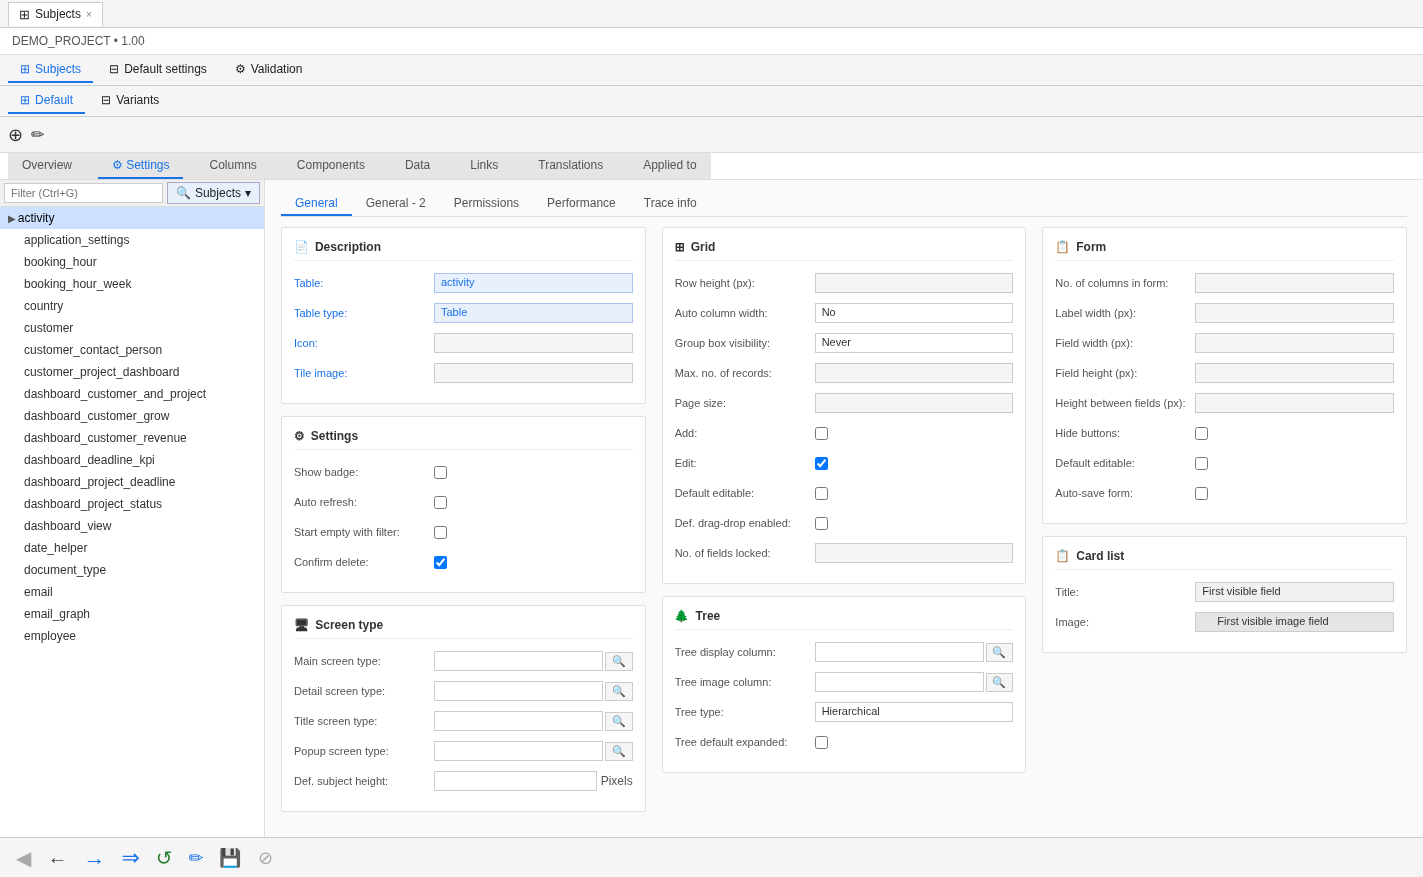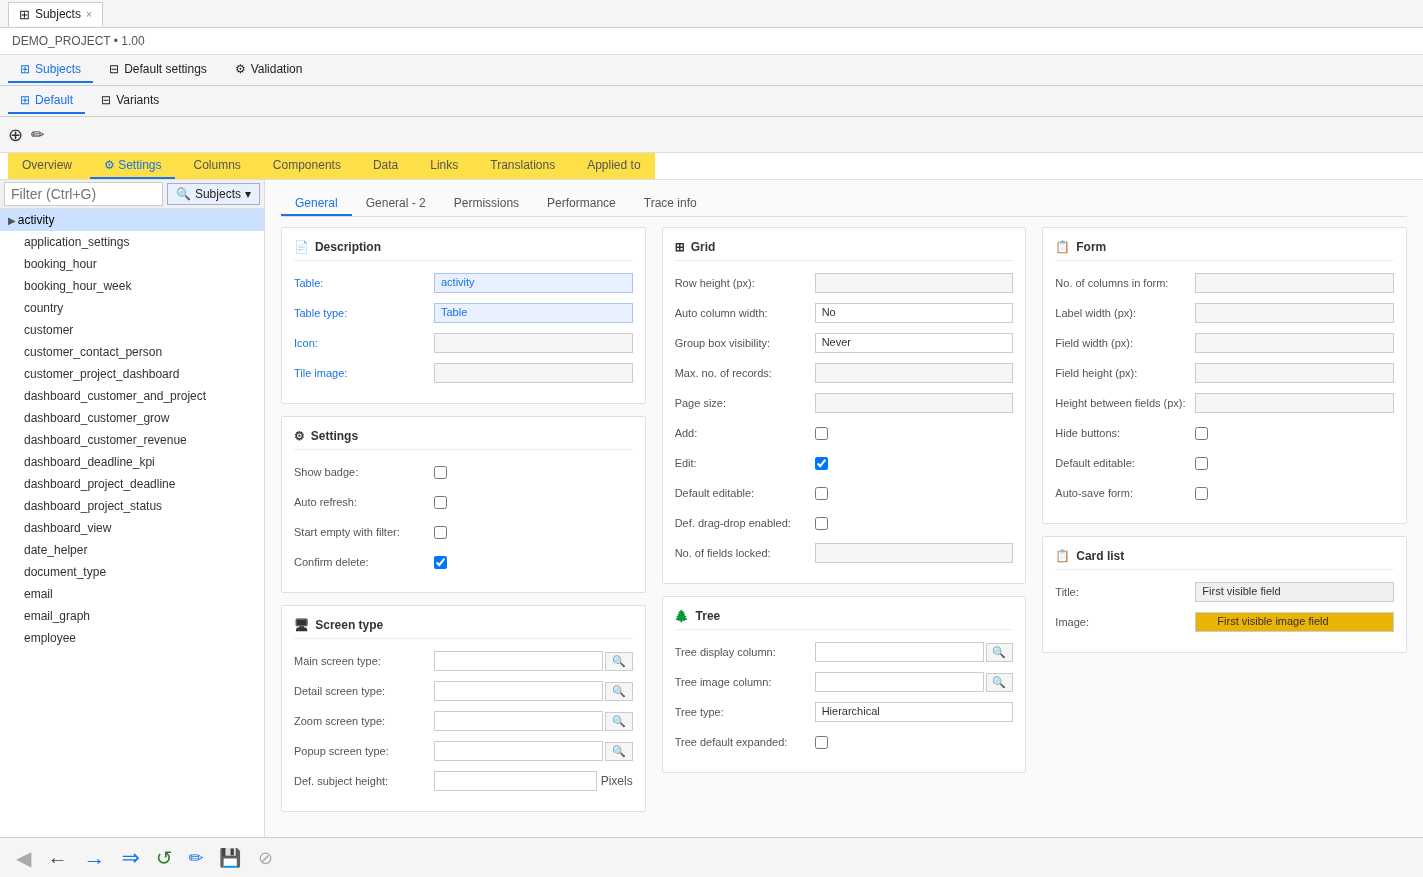--- a/index.html
+++ b/index.html
@@ -18,24 +18,24 @@
     .nav-tab { display: flex; align-items: center; gap: 5px; padding: 5px 12px; cursor: pointer; font-size: 12px; border-bottom: 2px solid transparent; }
     .nav-tab.active { border-bottom: 2px solid #1a73e8; color: #1a73e8; }
 
     
     .nav-tabs-2 { display: flex; align-items: center; background: #f5f5f5; border-bottom: 1px solid #ccc; padding: 2px 8px; gap: 4px; }
 
     
     .toolbar { display: flex; align-items: center; background: #f5f5f5; border-bottom: 1px solid #ddd; padding: 4px 8px; gap: 8px; height: 36px; }
 
     
-    .sub-nav { display: flex; align-items: center; background: #fde047; border-bottom: 1px solid #ddd; padding: 2px 8px; gap: 4px; }
+    .sub-nav { display: flex; align-items: center; background: #e5e5e5; border-bottom: 1px solid #ddd; padding: 2px 8px; gap: 12px; }
     .sub-nav-tab { padding: 5px 14px; cursor: pointer; border-bottom: 2px solid transparent; color: #555; }
     .sub-nav-tab.active { border-bottom: 2px solid #1a73e8; color: #1a73e8; }
-    .filter-input { border: 1px solid #ccc; padding: 3px 6px; width: 120px; font-size: 14px; background: #fff; }
+    .filter-input { border: 1px solid #ccc; padding: 3px 6px; width: 120px; font-size: 11px; background: #fff; }
     .filter-search { display: flex; align-items: center; background: #e8f0fe; border: 1px solid #aac; padding: 3px 8px; gap: 4px; font-size: 11px; cursor: pointer; }
 
     
     .main-layout { display: flex; height: calc(100vh - 165px); }
 
     
     .sidebar { width: 265px; min-width: 265px; background: #fff; border-right: 1px solid #ddd; display: flex; flex-direction: column; }
     .sidebar-header { display: flex; align-items: center; background: #f0f0f0; border-bottom: 1px solid #ddd; padding: 2px 4px; gap: 4px; }
     .sidebar-list { flex: 1; overflow-y: auto; }
     .sidebar-item { display: flex; align-items: center; padding: 4px 10px 4px 24px; cursor: pointer; white-space: nowrap; overflow: hidden; text-overflow: ellipsis; color: #333; }
@@ -323,21 +323,21 @@
             <span class="form-label gray">Main screen type:</span>
             <input class="form-value" style="flex: 1 1 0%;" value="">
             <span class="search-icon-btn">🔍</span>
           </div>
           <div class="form-row">
             <span class="form-label gray">Detail screen type:</span>
             <input class="form-value" style="flex: 1 1 0%;" value="">
             <span class="search-icon-btn">🔍</span>
           </div>
           <div class="form-row">
-            <span class="form-label gray">Zoom screen type:</span>
+            <span class="form-label gray">Title screen type:</span>
             <input class="form-value" style="flex: 1 1 0%;" value="">
             <span class="search-icon-btn">🔍</span>
           </div>
           <div class="form-row">
             <span class="form-label gray">Popup screen type:</span>
             <input class="form-value" style="flex: 1 1 0%;" value="">
             <span class="search-icon-btn">🔍</span>
           </div>
           <div class="form-row">
             <span class="form-label gray">Def. subject height:</span>
@@ -483,21 +483,21 @@
           <div class="section-title">
             <span>📋</span>
             <span>Card list</span>
           </div>
           <div class="form-row">
             <span class="form-label gray">Title:</span>
             <span class="form-value filled" style="background:#f0f0f0; color:#333;">First visible field</span>
           </div>
           <div class="form-row">
             <span class="form-label gray">Image:</span>
-            <span class="form-value filled" style="background:#eab308; color:#333;padding-left:21px;">First visible image field</span>
+            <span class="form-value filled" style="background:#e5e5e5; color:#333;padding-left:21px;">First visible image field</span>
           </div>
         </div>
       </div>
 
     </div>
   </div>
 </div>
 
 <div class="bottom-toolbar">
   <span class="bottom-btn gray">◀</span>

